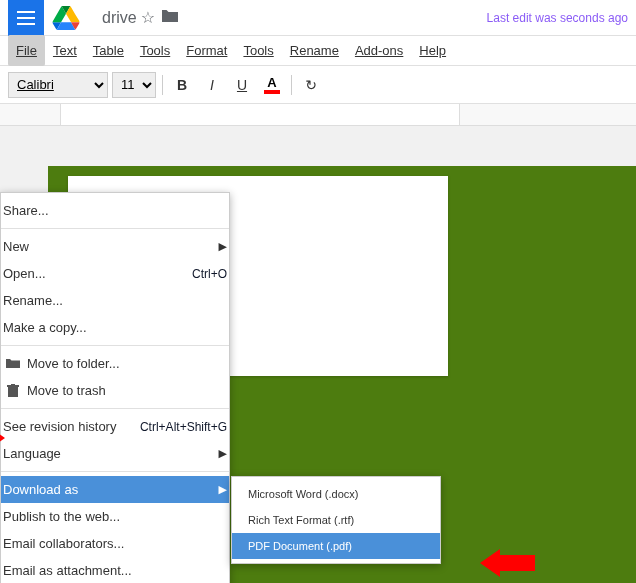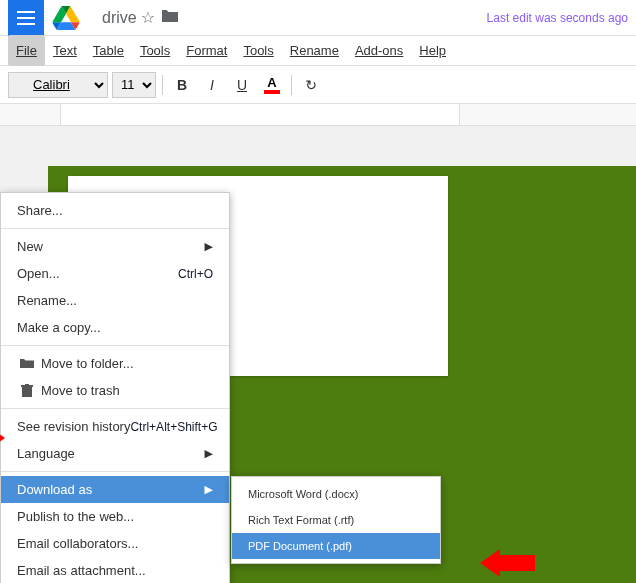--- a/index.html
+++ b/index.html
@@ -83,21 +83,21 @@
       background: #fff;
       display: flex;
       align-items: center;
       padding: 4px 8px;
       height: 38px;
       border-bottom: 1px solid #e0e0e0;
       gap: 4px;
     }
     .toolbar-font-select {
       border: 1px solid #ccc;
-      padding: 2px 20px;
+      padding: 2px 4px;
       font-size: 13px;
       width: 100px;
       height: 26px;
       text-decoration: underline;
     }
     .toolbar-size-select {
       border: 1px solid #ccc;
       padding: 2px 4px;
       font-size: 13px;
       width: 44px;
@@ -219,21 +219,21 @@
       position: relative;
     }
     .menu-section-divider {
       height: 1px;
       background: #e0e0e0;
       margin: 4px 0;
     }
     .file-menu-item {
       display: flex;
       align-items: center;
-      padding: 6px 16px;
+      padding: 6px 2px;
       font-size: 13px;
       color: #333;
       cursor: pointer;
       position: relative;
       white-space: nowrap;
     }
     .file-menu-item:hover, .file-menu-item.active {
       background: #4a90d9;
       color: #fff;
     }

